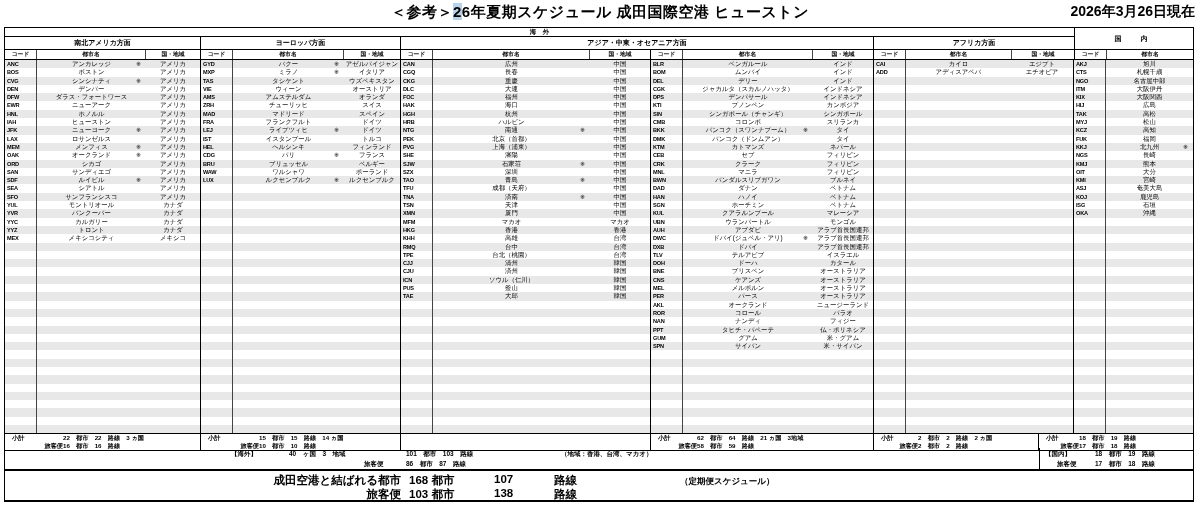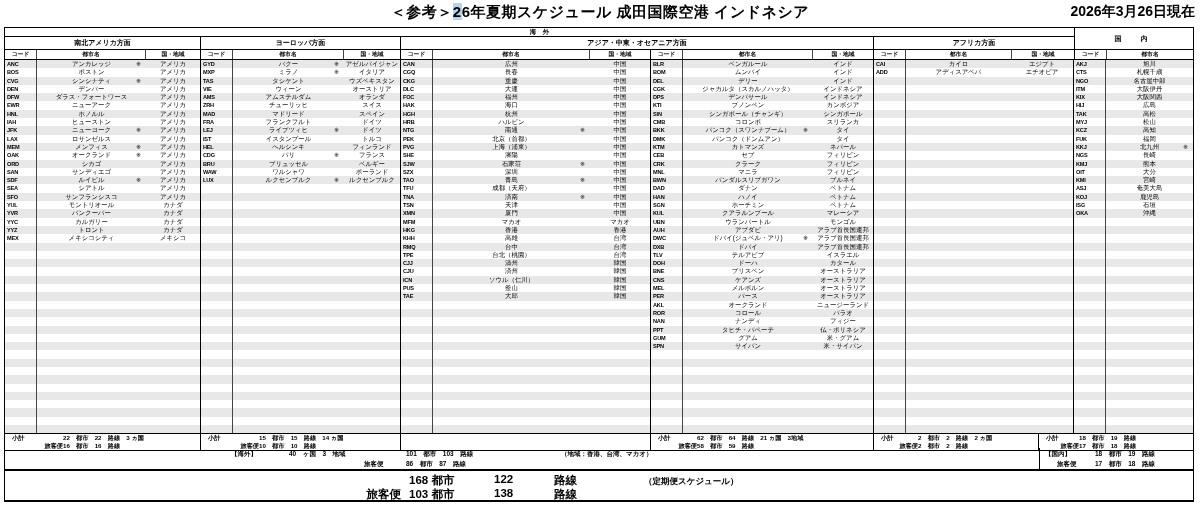--- a/index.html
+++ b/index.html
@@ -50,28 +50,28 @@
   .sl2{width:58px;flex:none;text-align:right;box-sizing:border-box;}
   
   .sumbox{position:absolute;left:4px;top:448px;width:1190px;height:23px;box-sizing:border-box;
           border-left:1.4px solid #000;border-right:1.4px solid #000;border-bottom:2px solid #000;font-size:6.5px;font-weight:bold;}
   .sumbox span{position:absolute;white-space:pre;}
   .vdiv{position:absolute;top:0;bottom:0;left:1034px;width:1px;background:#000;}
   .totbox{position:absolute;left:4px;top:471px;width:1190px;height:31px;box-sizing:border-box;
           border-left:1.4px solid #000;border-right:1.4px solid #000;border-bottom:2.2px solid #000;}
   .totbox span{position:absolute;white-space:pre;font-weight:bold;}
   .big{font-size:11.5px;}
-  .note{font-size:8.5px;}
+  .note{font-size:8.5px;margin-left:36px;}
 </style>
 </head>
 <body>
 
 <div id="page">
 
-  <div class="title"><span>＜参考＞</span><span class="hl">2</span><span>6年夏期スケジュール 成田国際空港 インドネシア</span></div>
+  <div class="title"><span>＜参考＞</span><span class="hl">2</span><span>6年夏期スケジュール 成田国際空港 ヒューストン</span></div>
 
   <div class="asof">2026年3月26日現在</div>
 
   <div class="tbl">
 
     <div class="hrow">
       <div class="hleft">
         <div class="h1">海　外</div>
         <div class="h2r">
           <div class="h2c" style="width:196px">南北アメリカ方面</div>
@@ -1469,22 +1469,23 @@
     <span style="left:359px;top:12px">旅客便</span>
     <span style="left:401px;top:12px">86　都市　87　路線</span>
     <div class="vdiv"></div>
     <span style="left:1040px;top:2px">【国内】</span>
     <span style="left:1090px;top:2px">18　都市　19　路線</span>
     <span style="left:1052px;top:12px">旅客便</span>
     <span style="left:1090px;top:12px">17　都市　18　路線</span>
   </div>
 
   <div class="totbox">
+    <span class="big" style="left:150px;top:2px;width:246px;text-align:right">成田空港と結ばれる都市</span>
     <span class="big" style="left:404px;top:2px">168 都市</span>
-    <span class="big" style="left:489px;top:2px">122</span>
+    <span class="big" style="left:489px;top:2px">107</span>
     <span class="big" style="left:549px;top:2px">路線</span>
     <span class="note" style="left:639px;top:5px">（定期便スケジュール）</span>
     <span class="big" style="left:150px;top:16px;width:246px;text-align:right">旅客便</span>
     <span class="big" style="left:404px;top:16px">103 都市</span>
     <span class="big" style="left:489px;top:16px">138</span>
     <span class="big" style="left:549px;top:16px">路線</span>
   </div>
 
 </div>
 

